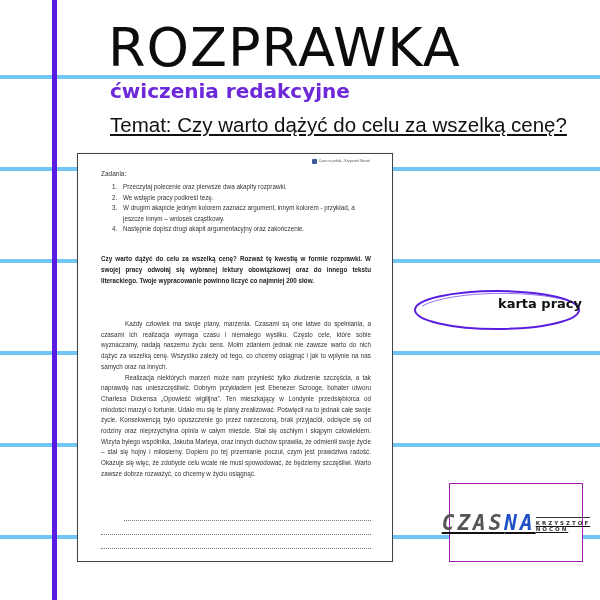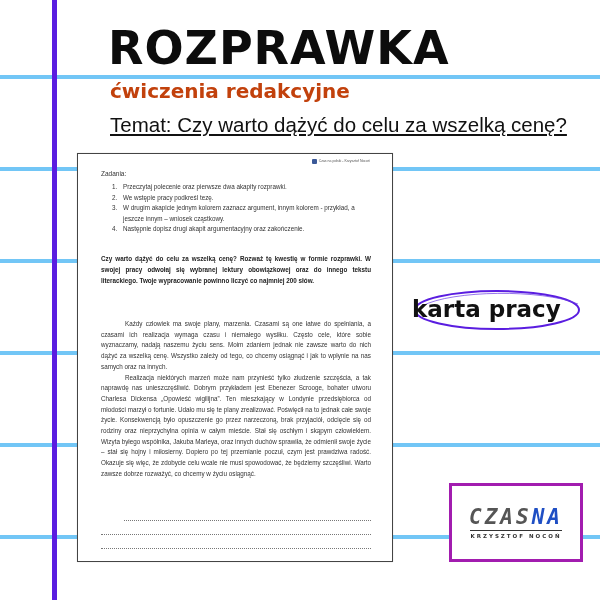--- a/index.html
+++ b/index.html
@@ -4,28 +4,28 @@
   <style>
     * { margin: 0; padding: 0; box-sizing: border-box; }
     html, body { width: 600px; height: 600px; overflow: hidden; background: #ffffff; }
     body { position: relative; font-family: "DejaVu Sans", sans-serif; color: #111; }
 
     .hline { position: absolute; left: 0; width: 600px; height: 4px; background: #72c6f6; }
     .vline { position: absolute; top: 0; left: 52px; width: 5px; height: 600px; background: #5a1de0; z-index: 2; }
 
     .title {
       position: absolute; left: 108px; top: 22px;
-      font-family: "DejaVu Sans", sans-serif; font-weight: bold;
-      font-size: 46px; letter-spacing: 1px; line-height: 52px; color: #0c0c0c;
+      font-family: "DejaVu Sans", sans-serif; font-weight: normal;
+      font-size: 54px; letter-spacing: 1px; line-height: 52px; color: #0c0c0c;
       z-index: 3;
     }
     .subtitle {
       position: absolute; left: 110px; top: 79px;
       font-family: "DejaVu Sans", sans-serif; font-weight: bold;
-      font-size: 20px; line-height: 24px; color: #c2410c;
+      font-size: 20px; line-height: 24px; color: #6d28d9;
       z-index: 3;
     }
     .topic {
       position: absolute; left: 110px; top: 112px;
       font-family: "Liberation Sans", sans-serif;
       font-size: 20.5px; line-height: 26px; color: #111;
       z-index: 3;
       text-decoration: underline;
     }
 
@@ -55,28 +55,28 @@
       position: absolute; left: 23px; width: 270px; height: 1px;
       border-top: 1px dotted #777;
     }
 
     .karta {
       position: absolute; left: 412px; top: 288px; width: 170px; height: 44px;
       z-index: 3;
     }
     .karta svg { position: absolute; left: 0; top: 0; }
     .karta-text {
-      position: absolute; left: 0; top: 8px; width: 170px; text-align: left;
-      font-family: "DejaVu Sans", sans-serif; font-weight: bold; font-size: 23px; color: #111;
+      position: absolute; left: 0; top: 8px; width: 170px; text-align: right;
+      font-family: "DejaVu Sans", sans-serif; font-weight: bold; font-size: 13px; color: #111;
     }
 
     .logo {
       position: absolute; left: 449px; top: 483px; width: 134px; height: 79px;
-      background: #fff; border: 3px solid #a21caf; z-index: 3;
-      display: flex; flex-direction: column; align-items: center; justify-content: center;
+      background: #fff; border: 1px solid #a21caf; z-index: 3;
+      display: flex; align-items: center; justify-content: center; text-decoration: underline;
     }
     .logo-line { font-family: "DejaVu Sans Mono", monospace; font-weight: bold; font-size: 21px; line-height: 20px; letter-spacing: 3px; color: #555; font-style: italic; }
     .logo-na { color: #1f4fc4; }
     .logo-author { font-family: "DejaVu Sans", sans-serif; font-weight: bold; font-size: 5.5px; letter-spacing: 2px; color: #333; margin-top: 3px; border-top: 1px solid #333; padding-top: 2px; }
   </style>
 </head>
 <body>
 
 <div class="hline" style="top:75px;"></div>
 <div class="hline" style="top:167px;"></div>

